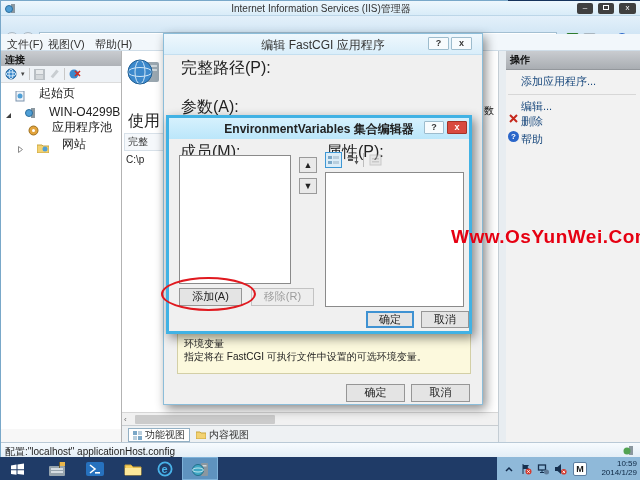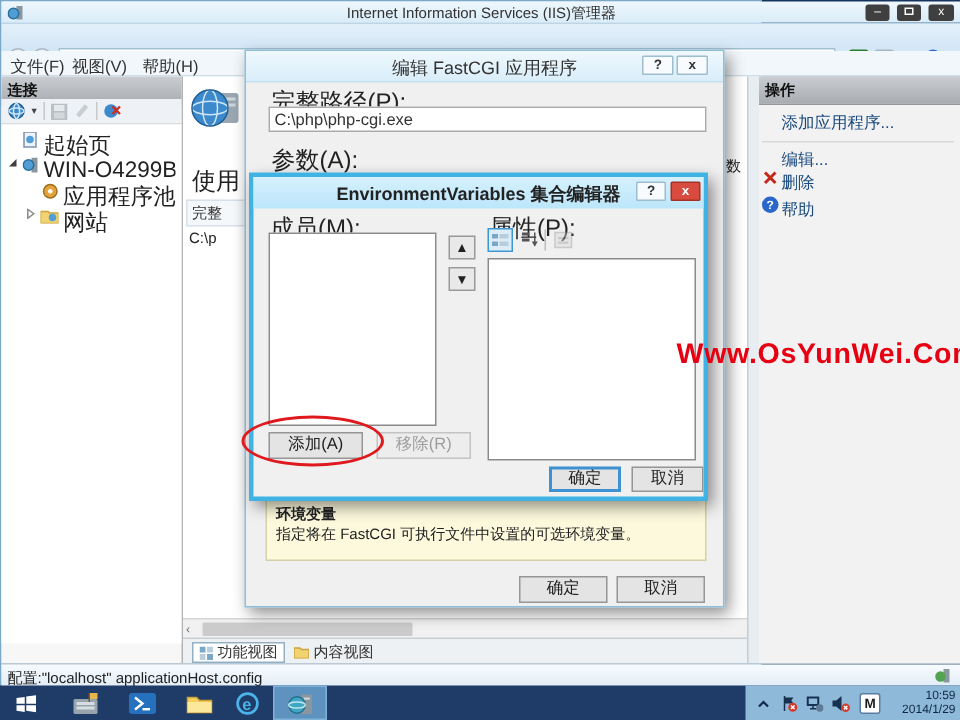--- a/index.html
+++ b/index.html
@@ -24,21 +24,21 @@
 .menubar{position:absolute;left:0;top:33px;width:640px;height:17px;background:#f2f7fb;border-bottom:1px solid #cfdde8}
 .menuitem{position:absolute;top:3px;font-size:11px;color:#333}
 
 
 .panelhdr{background:linear-gradient(#c9ccd0,#a9adb2);border-bottom:1px solid #93979c;
   font-weight:bold;font-size:10px;color:#111;padding:2px 4px}
 .leftpanel{position:absolute;left:0;top:50px;width:121px;height:391px;background:#f7f7f7;border-right:1px solid #b3b3b3}
 .ltoolbar{position:absolute;left:0;top:15px;width:120px;height:17px;background:#eef2f6;border-bottom:1px solid #dcdcdc;
   display:flex;align-items:center;gap:4px;padding:0 4px}
 .tree{position:absolute;left:0;top:32px;width:120px;height:346px;background:#fff;overflow:hidden}
-.trow{position:absolute;height:14px;display:flex;align-items:flex-start;gap:3px;white-space:nowrap;font-size:15px}
+.trow{position:absolute;height:14px;display:flex;align-items:flex-end;gap:13px;white-space:nowrap;font-size:12px}
 .centerpanel{position:absolute;left:121px;top:50px;width:376px;height:391px;background:#fff}
 .gridhdr{position:absolute;background:#f5f8fb;border:1px solid #d8e1e9;font-size:10px;color:#333;padding:1px 3px}
 .hscroll{position:absolute;background:#f1f1f1;border-top:1px solid #d6d6d6}
 .thumb{position:absolute;background:#cbcbcb;border-radius:1px}
 .tabsbar{position:absolute;left:121px;top:424px;width:376px;height:17px;background:#eef1f3;border-top:1px solid #c8cdd1}
 .tab{position:absolute;top:2px;height:14px;display:flex;align-items:center;gap:3px;padding:0 4px;font-size:10px;color:#333}
 .tab.sel{background:#fff;border:1px solid #93b0c4}
 .rscroll{position:absolute;left:497px;top:50px;width:8px;height:391px;background:#e8edf1;border-left:1px solid #c4cdd4}
 .rightpanel{position:absolute;left:505px;top:50px;width:134px;height:391px;background:#f2f2f2}
 .alink{position:absolute;font-size:11px;color:#1b4a7e}
@@ -258,24 +258,23 @@
           </svg>
       </span>
     </div>
   </div>
 
   <div class="dlg dlg1">
     <div class="dlgtitle">编辑 FastCGI 应用程序</div>
     <span class="dlgbtn" style="left:264px;top:3px">?</span>
     <span class="dlgbtn" style="left:287px;top:3px">x</span>
     <span class="lbl" style="left:17px;top:24px">完整路径(P):</span>
-    <input class="field" style="left: 15px; top: 37px; width: 292px; height: 17px;" readonly="" value="C:\php\php-cgi.exe">
     <span class="lbl" style="left:17px;top:63px">参数(A):</span>
     <div class="infobox" style="left:13px;top:299px;width:294px;height:41px">
-      <div style="font-weight:bold">环境变量</div>
+      <div style="font-weight:normal">环境变量</div>
       <div>指定将在 FastCGI 可执行文件中设置的可选环境变量。</div>
     </div>
     <span class="btn" style="left:182px;top:350px;width:59px;height:18px">确定</span>
     <span class="btn" style="left:247px;top:350px;width:59px;height:18px">取消</span>
   </div>
 
   <div class="dlg dlg2">
     <div class="dlgtitle">EnvironmentVariables 集合编辑器</div>
     <span class="dlgbtn" style="left:255px;top:3px;width:20px">?</span>
     <span class="dlgbtn red" style="left:278px;top:3px;width:20px">x</span>

